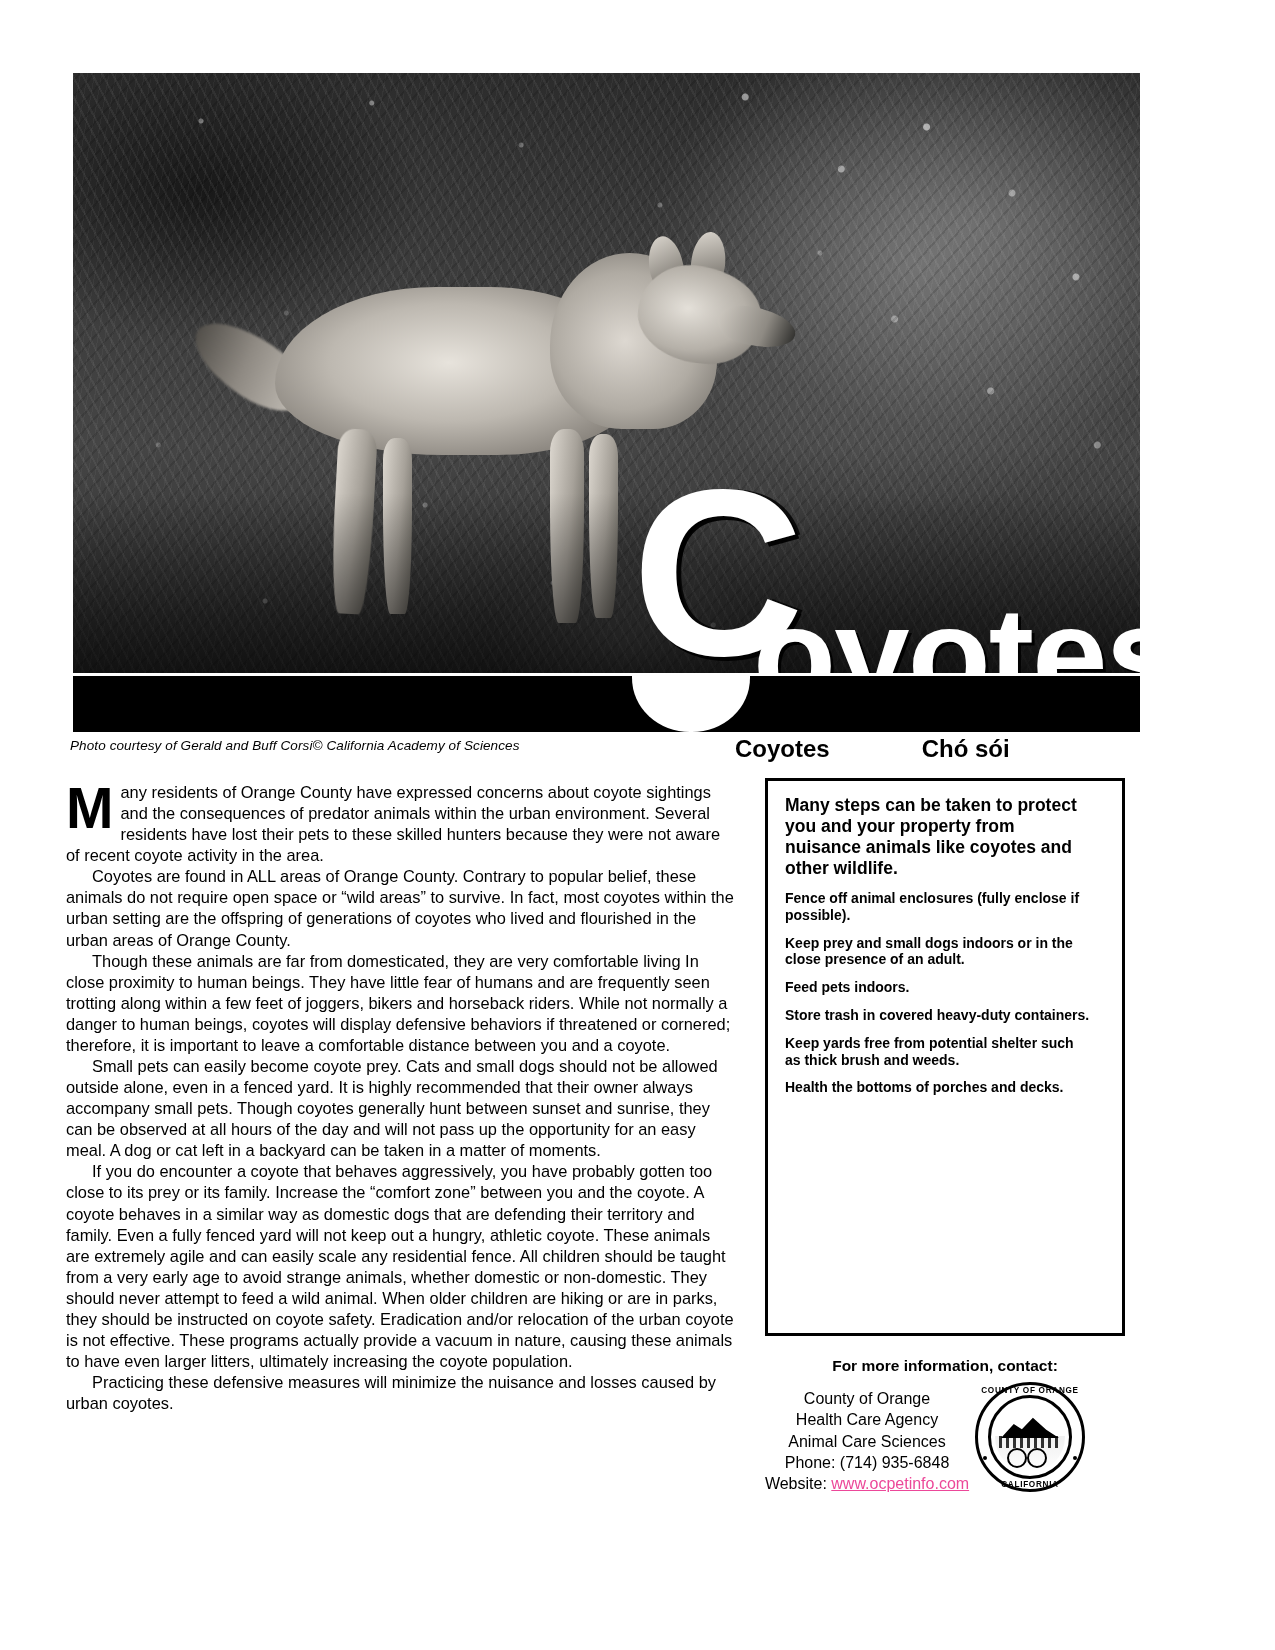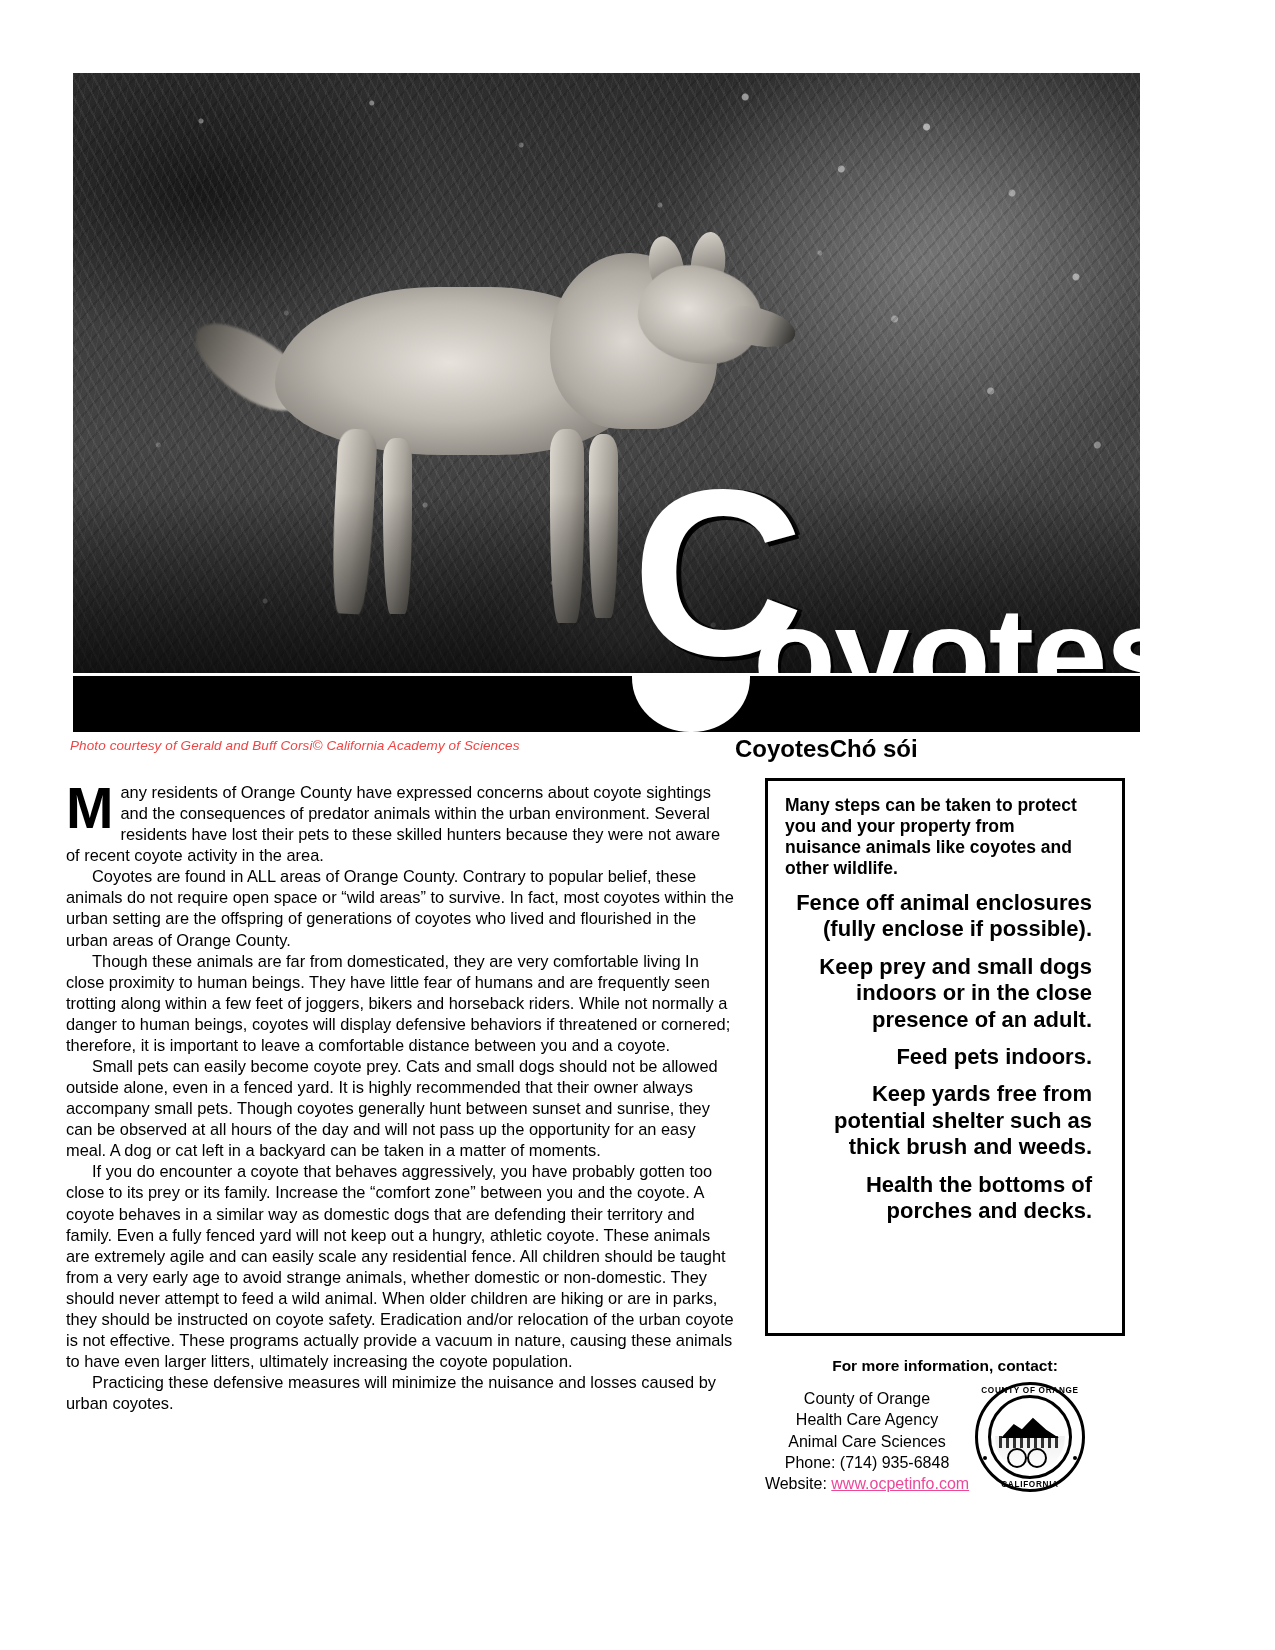--- a/index.html
+++ b/index.html
@@ -188,31 +188,32 @@
     z-index: 5;
   }
 
   
   #photo-credit {
     position: absolute;
     left: 70px;
     top: 738px;
     font-size: 13.5px;
     font-style: italic;
-    color: #ef4444;
+    color: #000000;
     letter-spacing: .1px;
   }
 
   
   #lang-labels {
     position: absolute;
     left: 735px;
     top: 735px;
     width: 400px;
     display: flex;
+    gap: 92px;
     font-size: 24px;
     font-weight: bold;
   }
 
   
   #article {
     position: absolute;
     left: 66px;
     top: 782px;
     width: 671px;
@@ -243,24 +244,24 @@
     padding: 14px 30px 10px 17px;
   }
   #tips-intro {
     font-size: 17.5px;
     font-weight: bold;
     line-height: 1.20;
     text-align: left;
     margin-bottom: 11px;
   }
   .tip {
-    font-size: 22px;
+    font-size: 14px;
     font-weight: bold;
     line-height: 1.20;
-    text-align: right;
+    text-align: left;
     margin-bottom: 11px;
   }
 
   
   #contact-heading {
     position: absolute;
     left: 765px;
     top: 1357px;
     width: 360px;
     text-align: center;
@@ -382,20 +383,21 @@
   <p>Small pets can easily become coyote prey. Cats and small dogs should not be allowed outside alone, even in a fenced yard. It is highly recommended that their owner always accompany small pets. Though coyotes generally hunt between sunset and sunrise, they can be observed at all hours of the day and will not pass up the opportunity for an easy meal. A dog or cat left in a backyard can be taken in a matter of moments.</p>
   <p>If you do encounter a coyote that behaves aggressively, you have probably gotten too close to its prey or its family. Increase the “comfort zone” between you and the coyote. A coyote behaves in a similar way as domestic dogs that are defending their territory and family. Even a fully fenced yard will not keep out a hungry, athletic coyote. These animals are extremely agile and can easily scale any residential fence. All children should be taught from a very early age to avoid strange animals, whether domestic or non-domestic. They should never attempt to feed a wild animal. When older children are hiking or are in parks, they should be instructed on coyote safety. Eradication and/or relocation of the urban coyote is not effective. These programs actually provide a vacuum in nature, causing these animals to have even larger litters, ultimately increasing the coyote population.</p>
   <p>Practicing these defensive measures will minimize the nuisance and losses caused by urban coyotes.</p>
 </div>
 
 <div id="tips-box">
   <div id="tips-intro">Many steps can be taken to protect you and your property from nuisance animals like coyotes and other wildlife.</div>
   <div class="tip">Fence off animal enclosures (fully enclose if possible).</div>
   <div class="tip">Keep prey and small dogs indoors or in the close presence of an adult.</div>
   <div class="tip">Feed pets indoors.</div>
+  <div class="tip">Store trash in covered heavy-duty containers.</div>
   <div class="tip">Keep yards free from potential shelter such as thick brush and weeds.</div>
   <div class="tip">Health the bottoms of porches and decks.</div>
 </div>
 
 <div id="contact-heading">For more information, contact:</div>
 <div id="contact-body">
   <div>County of Orange</div>
   <div>Health Care Agency</div>
   <div>Animal Care Sciences</div>
   <div>Phone: (714) 935-6848</div>

